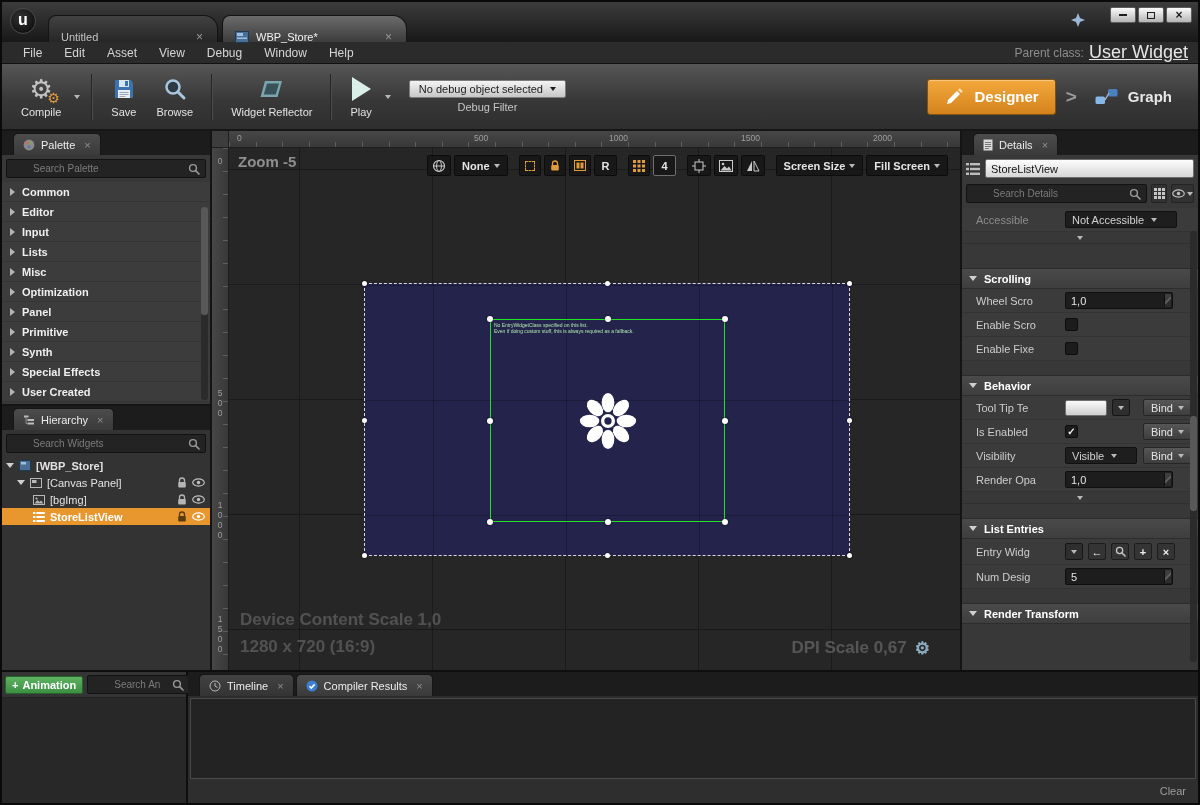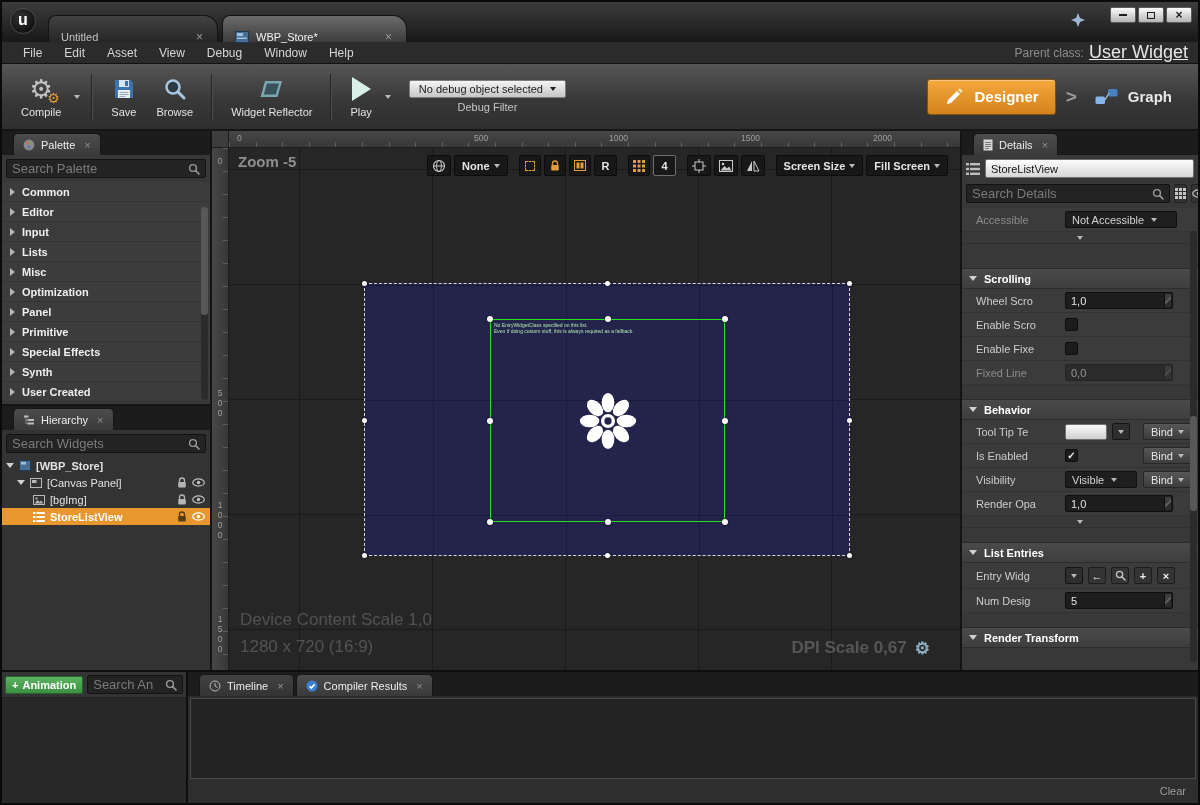--- a/index.html
+++ b/index.html
@@ -64,21 +64,21 @@
 .left-col{width:210px;flex:none;display:flex;flex-direction:column;background:#1d1d1d;border-right:2px solid #141414;}
 .panel{display:flex;flex-direction:column;position:relative;}
 .palette-panel{height:275px;flex:none;border-bottom:2px solid #141414;}
 .hierarchy-panel{flex:1;}
 .ptabs{height:24px;background:#1c1c1c;display:flex;align-items:flex-end;padding-left:11px;gap:2px;flex:none;}
 .ptab{height:22px;background:linear-gradient(#4c4c4c,#3a3a3a);border-radius:5px 5px 0 0;display:flex;align-items:center;gap:6px;padding:0 9px;color:#ececec;border:1px solid #161616;border-bottom:none;}
 .ptab .xg{color:#909090;font-size:11px;margin-left:3px;}
 .pbody{flex:1;background:#383838;position:relative;overflow:hidden;display:flex;flex-direction:column;}
 .searchrow{padding:4px;flex:none;}
 .searchbox{height:19px;background:#232323;border:1px solid #121212;border-radius:2px;display:flex;align-items:center;padding:0 5px;gap:4px;}
-.searchbox input{flex:1;background:transparent;border:none;outline:none;color:#cfcfcf;font-size:13px;min-width:0;}
+.searchbox input{flex:1;background:transparent;border:none;outline:none;color:#cfcfcf;font-size:10px;min-width:0;margin-left:21px;}
 .searchbox input::placeholder{color:#7b7b7b;}
 .cat{height:20px;display:flex;align-items:center;gap:7px;padding-left:8px;font-weight:bold;color:#efefef;background:#3c3c3c;border-bottom:1px solid #343434;flex:none;}
 .vtrack{position:absolute;width:7px;background:#2b2b2b;border-radius:3px;}
 .vthumb{position:absolute;width:7px;background:#585858;border-radius:3px;}
 .hrow{height:17px;display:flex;align-items:center;gap:5px;padding-right:5px;color:#e2e2e2;flex:none;}
 .hrow.sel{background:#e8962e;color:#fff;font-weight:bold;}
 .hrow .right-ics{margin-left:auto;display:flex;gap:5px;align-items:center;}
 .hbold{font-weight:bold;}
 
 
@@ -100,21 +100,21 @@
 .vpb.numsnap{border:1px solid #6e6e6e;font-weight:bold;}
 .vpgap{width:5px;}
 .design-rect{position:absolute;left:152px;top:152px;width:486px;height:273px;background:#23234c;border:1px dashed #d9d9d9;z-index:2;
  background-image:linear-gradient(90deg,rgba(0,0,0,.25) 0 1px,transparent 1px),linear-gradient(rgba(0,0,0,.25) 0 1px,transparent 1px);
  background-size:133px 100%,100% 115px;background-position:68px 0,0 1px;}
 .hdl{position:absolute;width:6px;height:6px;background:#fff;border-radius:50%;box-shadow:0 0 2px rgba(0,0,0,.8);z-index:4;}
 .hdl.sm{width:5px;height:5px;}
 .sel-rect{position:absolute;left:125px;top:35px;width:235px;height:203px;border:1px solid #22e522;z-index:3;}
 .warntext{position:absolute;left:3px;top:2px;font-size:5px;line-height:6px;color:#aee7ae;white-space:nowrap;}
 .throbber{position:absolute;left:50%;top:50%;transform:translate(-50%,-50%);}
-.ov-lines{position:absolute;left:28px;bottom:10px;font-size:17px;font-weight:normal;color:rgba(255,255,255,.20);line-height:27px;z-index:4;}
+.ov-lines{position:absolute;left:28px;bottom:10px;font-size:17px;font-weight:bold;color:rgba(255,255,255,.20);line-height:27px;z-index:4;}
 .dpi-line{position:absolute;right:30px;bottom:12px;display:flex;align-items:center;gap:8px;font-size:17px;font-weight:bold;color:rgba(255,255,255,.22);z-index:4;}
 .dpi-gear{font-size:17px;color:rgba(160,195,220,.85);line-height:1;}
 .resize-cursor{position:absolute;left:640px;top:428px;transform:rotate(45deg);color:#fff;font-weight:bold;font-size:15px;text-shadow:0 0 2px #000,0 0 2px #000;z-index:8;}
 
 
 .details{width:238px;flex:none;background:#383838;border-left:2px solid #141414;display:flex;flex-direction:column;position:relative;overflow:hidden;}
 .dname-row{display:flex;align-items:center;gap:5px;padding:4px;flex:none;}
 .dname-input{flex:1;height:19px;background:linear-gradient(#fdfdfd,#d6d6d6);border:1px solid #6f6f6f;border-radius:2px;color:#111;font-size:11px;padding:0 5px;outline:none;min-width:0;}
 .dsearch-row{display:flex;align-items:center;gap:4px;padding:2px 4px 5px;flex:none;}
 .dsearch-row .searchbox{flex:1;}
@@ -325,25 +325,25 @@
           <div class="cat">
               <span class="tri-r"></span>
               <span>Panel</span>
             </div>
           <div class="cat">
               <span class="tri-r"></span>
               <span>Primitive</span>
             </div>
           <div class="cat">
               <span class="tri-r"></span>
+              <span>Synth</span>
+            </div>
+          <div class="cat">
+              <span class="tri-r"></span>
               <span>Special Effects</span>
-            </div>
-          <div class="cat">
-              <span class="tri-r"></span>
-              <span>Synth</span>
             </div>
           <div class="cat">
               <span class="tri-r"></span>
               <span>User Created</span>
             </div>
           <div class="vtrack" style="right:2px;top:52px;bottom:4px;">
               <div class="vthumb" style="top:0;height:108px;"></div>
             </div>
         </div>
       </div>
@@ -671,27 +671,20 @@
           </div>
       </div>
       <div class="drow">
         <span class="dlabel">Enable Scro</span>
         <span class="cbx"></span>
       </div>
       <div class="drow">
         <span class="dlabel">Enable Fixe</span>
         <span class="cbx"></span>
       </div>
-      <div class="drow">
-        <span class="dlabel dim">Fixed Line</span>
-        <div class="spin dim">
-            <span>0,0</span>
-            <span class="knob"></span>
-          </div>
-      </div>
 
       <div class="dsec mt">
           <span class="tri-d"></span>
           <span>Behavior</span>
         </div>
       <div class="drow">
         <span class="dlabel">Tool Tip Te</span>
         <span class="mini-input"></span>
         <span class="ddcaret">
             <span class="caret"></span>

